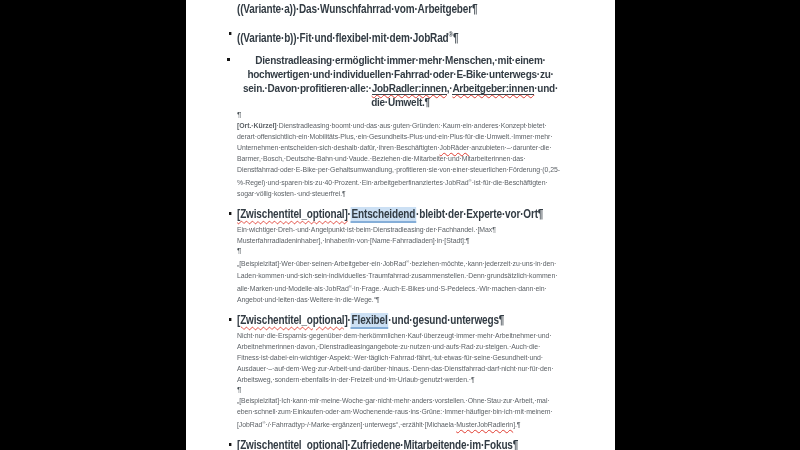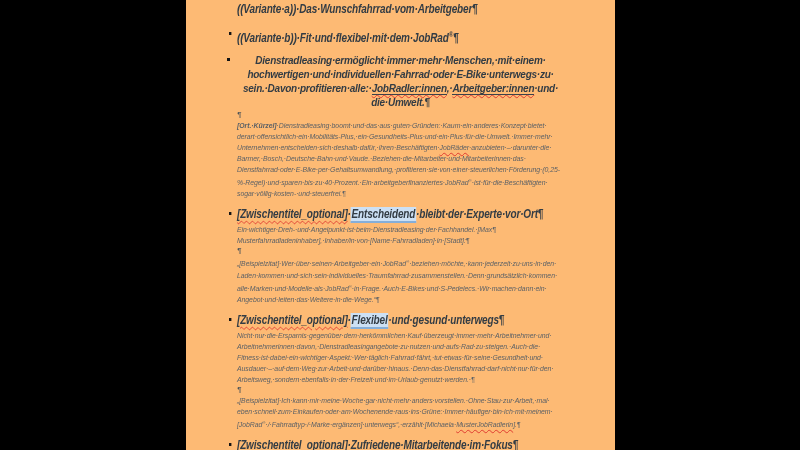--- a/index.html
+++ b/index.html
@@ -3,21 +3,21 @@
 <meta charset="utf-8">
 <style>
   html,body{margin:0;padding:0;}
   body{
     width:800px;height:450px;position:relative;overflow:hidden;
     background:#000;
     font-family:"Liberation Sans", sans-serif;
   }
   .page{
     position:absolute;left:186px;top:0;width:429px;height:450px;
-    background:#fdba74;overflow:hidden;font-style:italic;
+    background:#ffffff;overflow:hidden;
   }
   .content{position:absolute;left:51px;top:1px;width:327px;}
   p{margin:0;position:relative;color:#5c6166;}
   p.h, p.hsub{
     font-size:12.5px;font-weight:bold;color:#333c44;line-height:17px;
     letter-spacing:-0.2px;white-space:nowrap;
     transform:scaleX(0.80);transform-origin:left center;
   }
   p.h + p.h{margin-top:8px;}
   p.lead{

